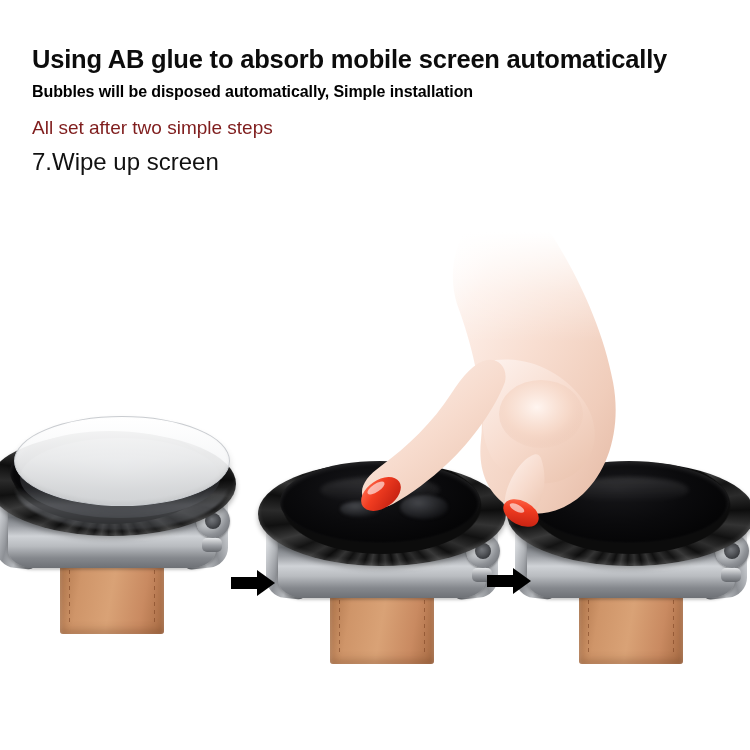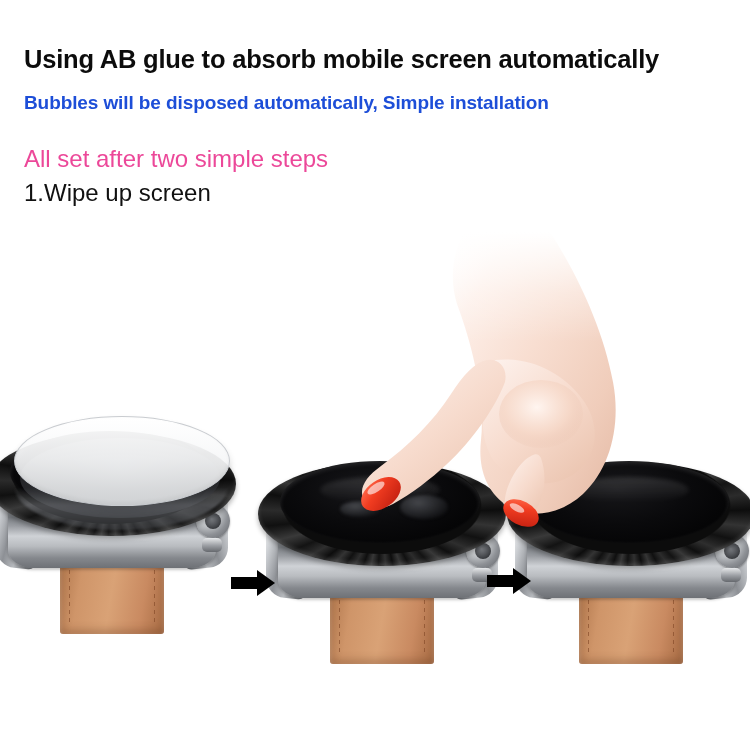--- a/index.html
+++ b/index.html
@@ -4,32 +4,32 @@
 <style>
   html,body{margin:0;padding:0;}
   body{
     width:750px;height:750px;background:#ffffff;
     font-family:"Liberation Sans", sans-serif;
     overflow:hidden;position:relative;
   }
   #stage{position:relative;width:750px;height:750px;background:#fff;overflow:hidden;}
 
   
-  .text-block{position:absolute;left:24px;top:44px;width:710px;}
+  .text-block{position:absolute;left:32px;top:44px;width:710px;}
   .headline{
     font-size:25.5px;font-weight:bold;color:#0c0c0c;
     letter-spacing:-0.2px;line-height:30px;white-space:nowrap;
   }
   .subhead{
-    font-size:19px;font-weight:bold;color:#1d4ed8;
-    letter-spacing:-0.1px;line-height:30px;white-space:nowrap;margin-top:14px;
+    font-size:16px;font-weight:bold;color:#000000;
+    letter-spacing:-0.1px;line-height:30px;white-space:nowrap;margin-top:3px;
   }
   .lede{
-    font-size:24px;font-weight:normal;color:#ec4899;
-    line-height:34px;white-space:nowrap;margin-top:24px;
+    font-size:19px;font-weight:normal;color:#7f1d1d;
+    line-height:34px;white-space:nowrap;margin-top:4px;
   }
   .step{
     font-size:24px;font-weight:normal;color:#111;
     line-height:33px;white-space:nowrap;
   }
 
   
   .watch{position:absolute;width:250px;height:230px;}
   .w1{left:-14px;top:420px;}
   .w2{left:256px;top:450px;}
@@ -178,21 +178,21 @@
 </style>
 </head>
 <body>
 
 <div id="stage">
 
   <div class="text-block">
     <div class="headline">Using AB glue to absorb mobile screen automatically</div>
     <div class="subhead">Bubbles will be disposed automatically, Simple installation</div>
     <div class="lede">All set after two simple steps</div>
-    <div class="step">1.Wipe up screen</div>
+    <div class="step">7.Wipe up screen</div>
   </div>
 
   <div class="watch w1">
     <div class="strap"></div>
     <div class="case">
       <div class="lug-l"></div>
       <div class="lug-r"></div>
       <div class="case-body">
         <div class="case-gloss"></div>
       </div>

